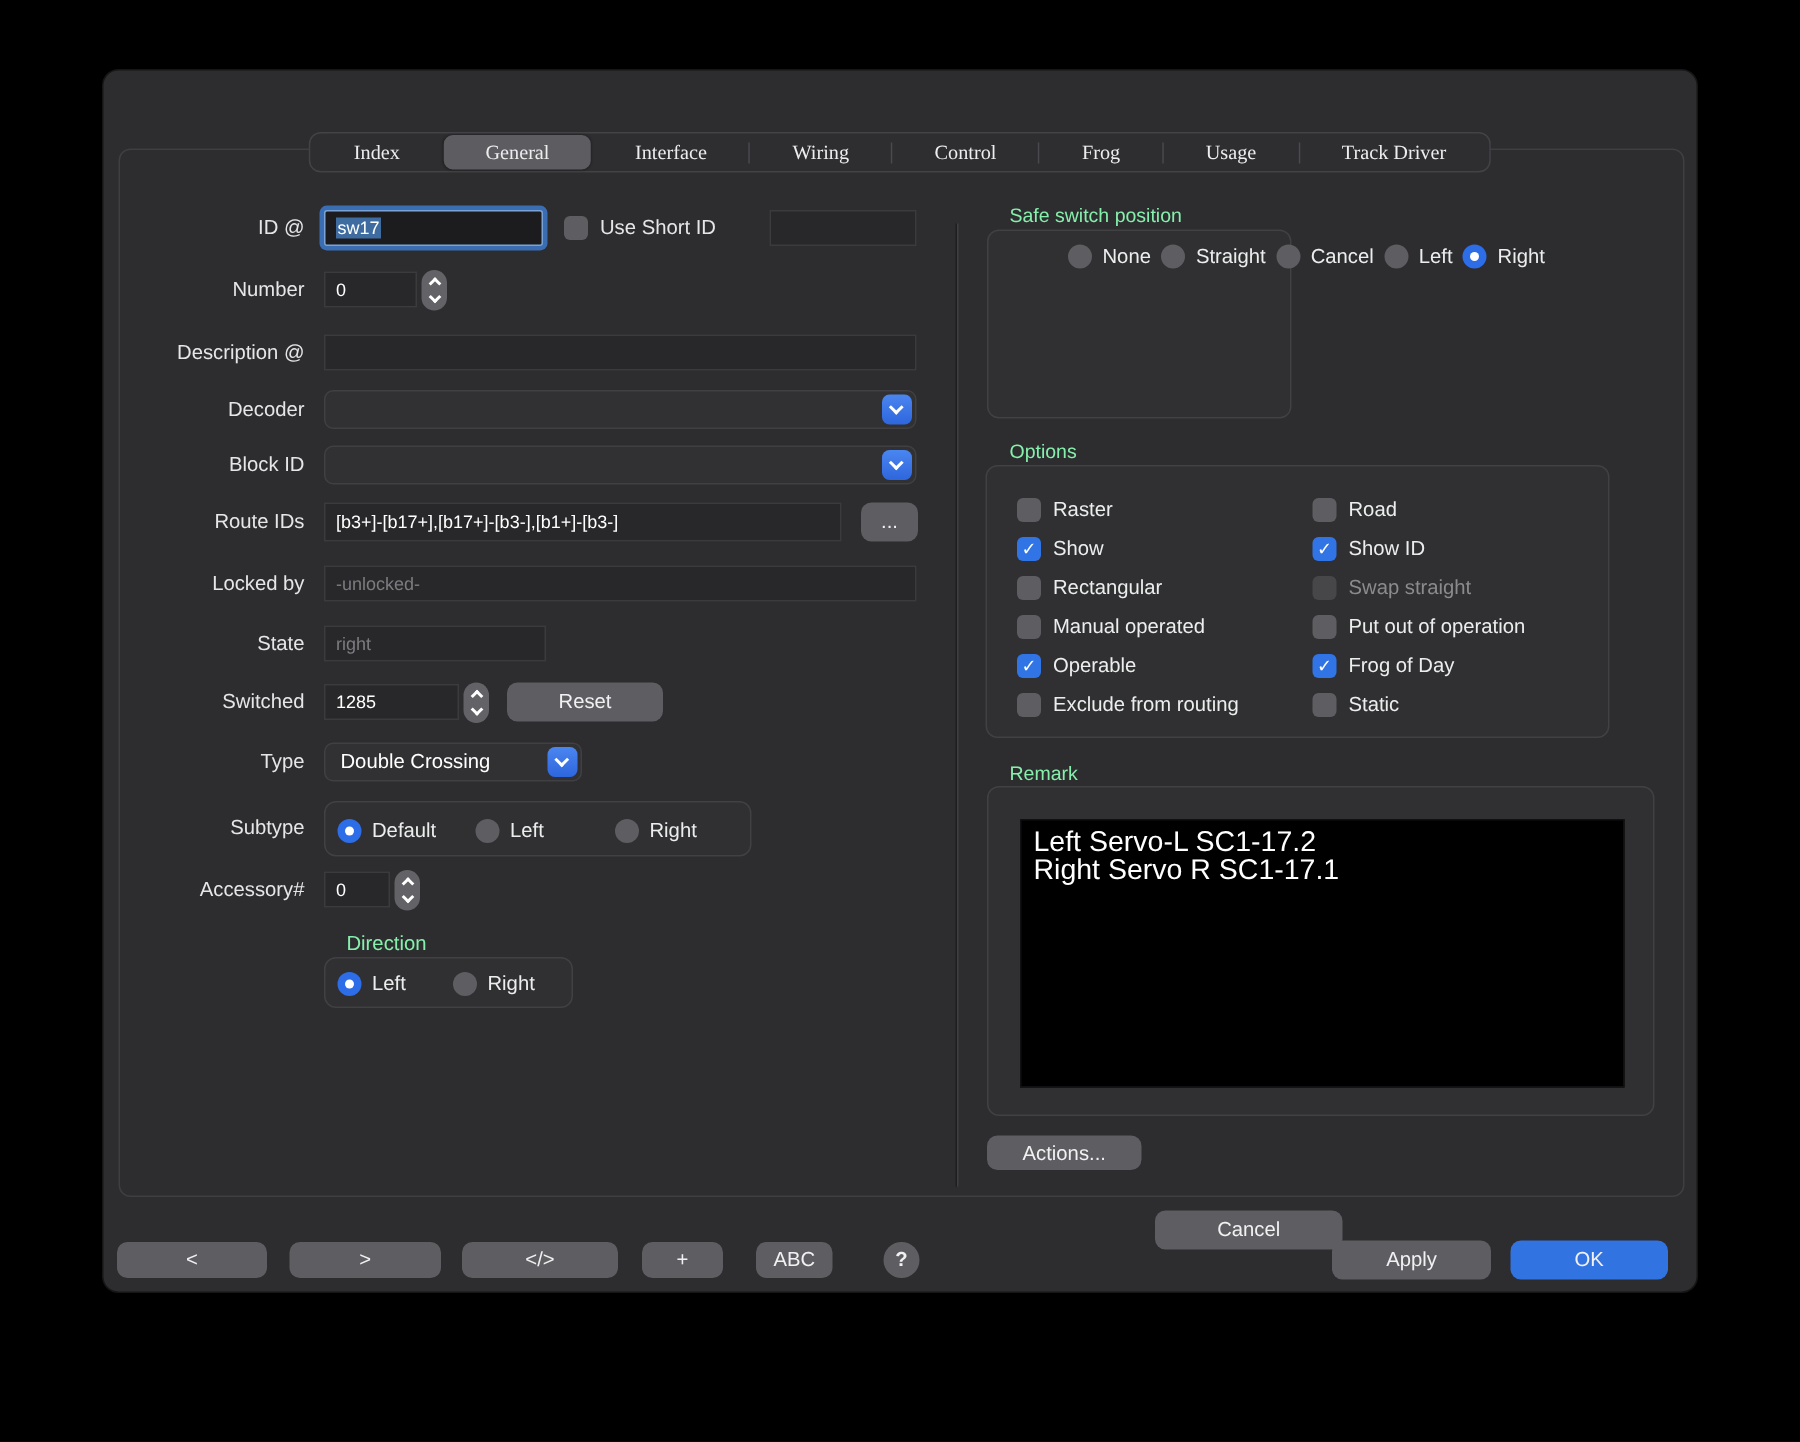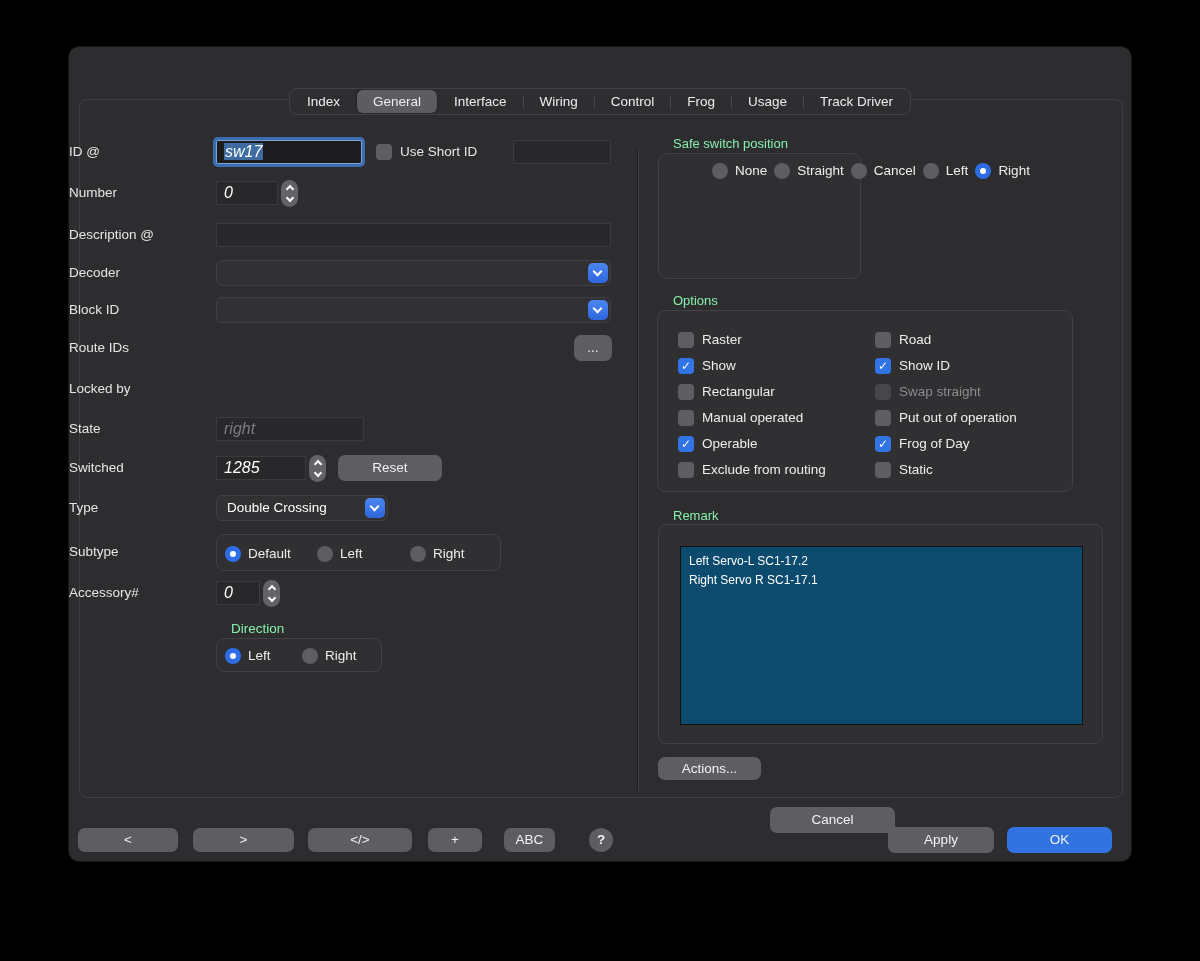--- a/index.html
+++ b/index.html
@@ -16,41 +16,41 @@
               border-bottom:1px solid #232325; }
   .lights { position:absolute; left:13px; top:11px; display:flex; gap:11px; }
   .light { width:14px; height:14px; border-radius:50%; display:inline-block; }
   .light.red{ background:#ec6a5e; } .light.gray{ background:#58585c; } .light.green{ background:#61c454; }
   .title { text-align:center; line-height:36px; font-size:13.5px; font-weight:bold; color:#dcdcde; }
 
   
   .tabs { position:absolute; top:41px; left:50%; transform:translateX(-50%);
           display:flex; align-items:center; height:27px; background:#2e2e31;
           border:1px solid #434347; border-radius:8px; z-index:5; padding:0 1px; }
-  .seg { height:23px; line-height:23px; padding:0 16px; font-size:13.5px; color:#ededef;
-         border-radius:6px; white-space:nowrap; }
+  .seg { height:23px; line-height:23px; padding:0 28px; font-size:13.5px; color:#ededef;
+         border-radius:6px; white-space:nowrap;font-family:Liberation Serif, serif; }
   .seg.sel { background:#5d5d61; box-shadow:0 0 2px rgba(0,0,0,.4); }
   .d { width:1px; height:14px; background:#4a4a4e; }
   .d.hide { visibility:hidden; }
 
   
   .panel { position:absolute; left:10px; top:52px; width:1044px; height:699px;
            border:1px solid #3f3f42; border-radius:8px; }
 
   
   .vsep { position:absolute; left:568px; top:102px; height:642px; width:0;
           border-left:1px solid #1e1e20; border-right:1px solid #3f3f43; }
 
   
-  .lbl { position:absolute; left:0; width:134px; text-align:left; height:24px;
+  .lbl { position:absolute; left:0; width:134px; text-align:right; height:24px;
          line-height:24px; font-size:13.5px; color:#e6e6e8; white-space:nowrap; }
   .glbl { position:absolute; font-size:13px; color:#86efac; white-space:nowrap; }
   .fld { position:absolute; height:24px; line-height:22px; background:#28282a;
-         border:1px solid #3b3b3e; color:#fff; font-size:16px; padding:0 7px;
-         white-space:nowrap; overflow:hidden;font-style:italic; }
+         border:1px solid #3b3b3e; color:#fff; font-size:12px; padding:0 7px;
+         white-space:nowrap; overflow:hidden; }
   .fld.dis { color:#7c7c80; }
   .fld.focus { height:24px; background:#1c1c1e; border:1px solid #7ba3d6;
                box-shadow:0 0 0 3px #3b6db3; border-radius:2px; }
   .selhl { background:#3e6ba0; padding:0 1px; }
 
   .combo { position:absolute; height:26px; line-height:24px; background:#313134;
            border:1px solid #404043; border-radius:6px; color:#fff; font-size:13.5px;
            padding:0 28px 0 10px; white-space:nowrap; }
   .cbtn { position:absolute; right:2px; top:2px; width:20px; height:20px; border-radius:5px;
           background:linear-gradient(#4a86f0,#2e66dd); }
@@ -82,22 +82,22 @@
   .cb { width:16px; height:16px; border-radius:4px; background:#5e5e62; flex:none;
         display:flex; align-items:center; justify-content:center; }
   .cb.on { background:#3174e6; }
   .cb.on::after { content:"✓"; color:#fff; font-size:12px; font-weight:bold;
                   font-family:"DejaVu Sans", sans-serif; line-height:1; }
   .cb.dim { background:#47474a; }
   .opt { position:absolute; display:flex; align-items:center; gap:8px; height:17px;
          font-size:13.5px; color:#eceeee; white-space:nowrap; }
   .opt.dim span.t { color:#8b8b8e; }
 
-  .ta { position:absolute; background:#0c4a6e; border:1px solid #101012; color:#fff;
-        font-size:12px; line-height:19px; padding:5px 8px; white-space:pre-line; }
+  .ta { position:absolute; background:#000000; border:1px solid #101012; color:#fff;
+        font-size:19px; line-height:19px; padding:5px 8px; white-space:pre-line; }
 
   .sscol { position:absolute; display:flex; flex-direction:row; gap:7px; }
 </style>
 </head>
 <body>
 
 <div class="win">
 
 
   <div class="panel"></div>
@@ -141,23 +141,25 @@
   <div class="combo" style="left:147px;top:213px;width:395px"><span></span><span class="cbtn">
         <i class="chvd"></i>
       </span></div>
 
   <div class="lbl" style="top:251px">Block ID</div>
   <div class="combo" style="left:147px;top:250px;width:395px"><span></span><span class="cbtn">
         <i class="chvd"></i>
       </span></div>
 
   <div class="lbl" style="top:289px">Route IDs</div>
+  <div class="fld" style="left:147px;top:288px;width:345px;height:26px;line-height:24px">[b3+]-[b17+],[b17+]-[b3-],[b1+]-[b3-]</div>
   <div class="btn" style="left:505px;top:288px;width:38px">...</div>
 
   <div class="lbl" style="top:330px">Locked by</div>
+  <div class="fld dis" style="left:147px;top:330px;width:395px">-unlocked-</div>
 
   <div class="lbl" style="top:370px">State</div>
   <div class="fld dis" style="left:147px;top:370px;width:148px">right</div>
 
   <div class="lbl" style="top:409px">Switched</div>
   <div class="fld" style="left:147px;top:409px;width:90px">1285</div>
   <div class="stepper" style="left:240px;top:408px">
       <div class="up"></div>
       <div class="dn"></div>
     </div>

